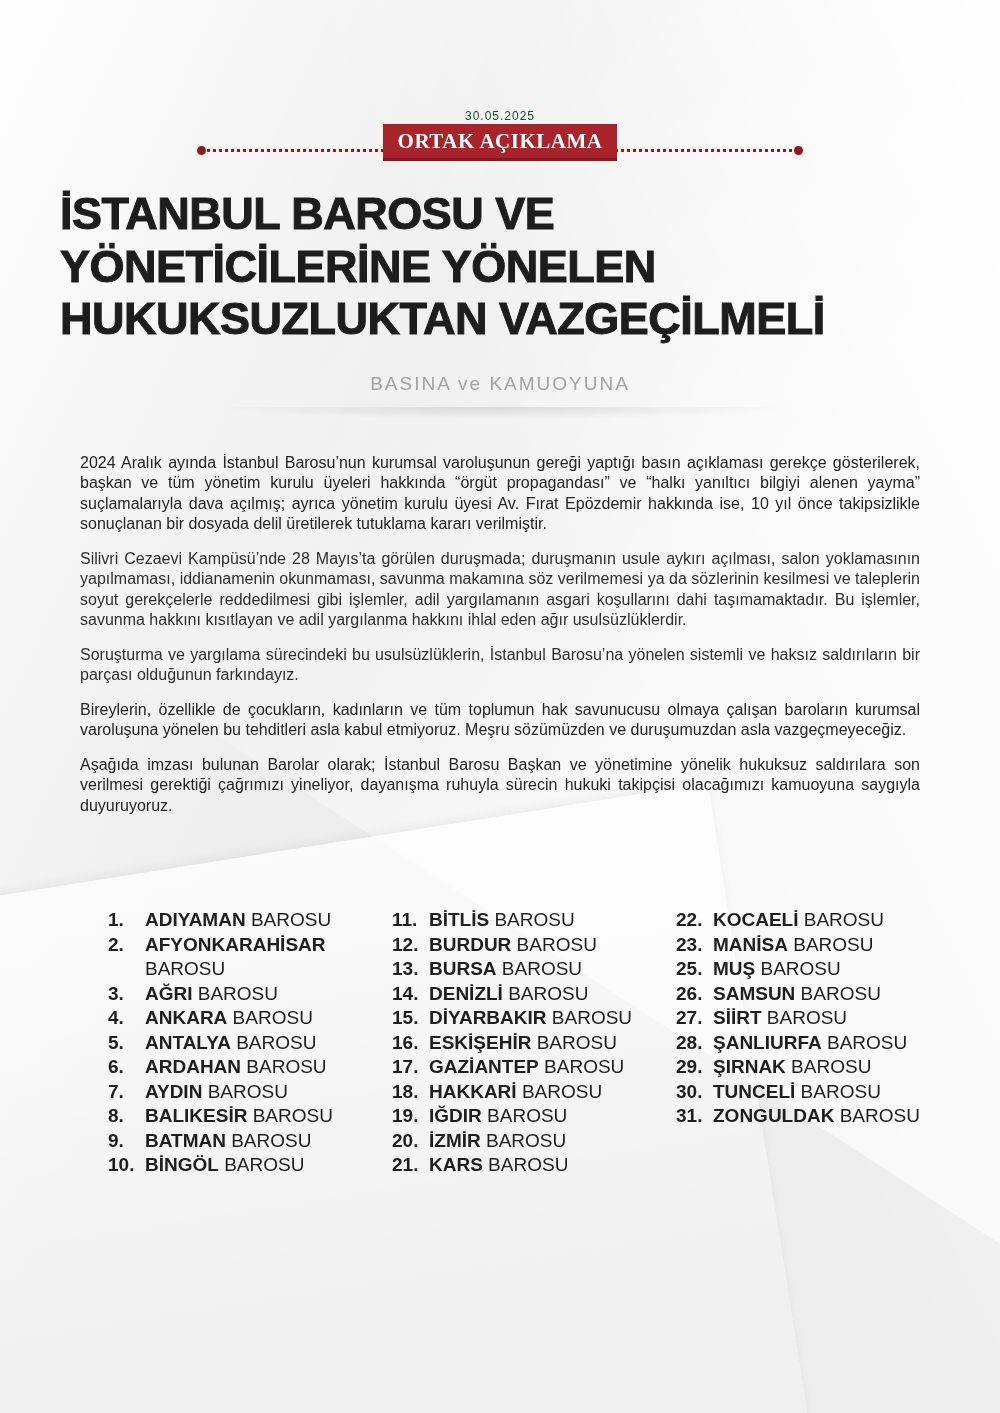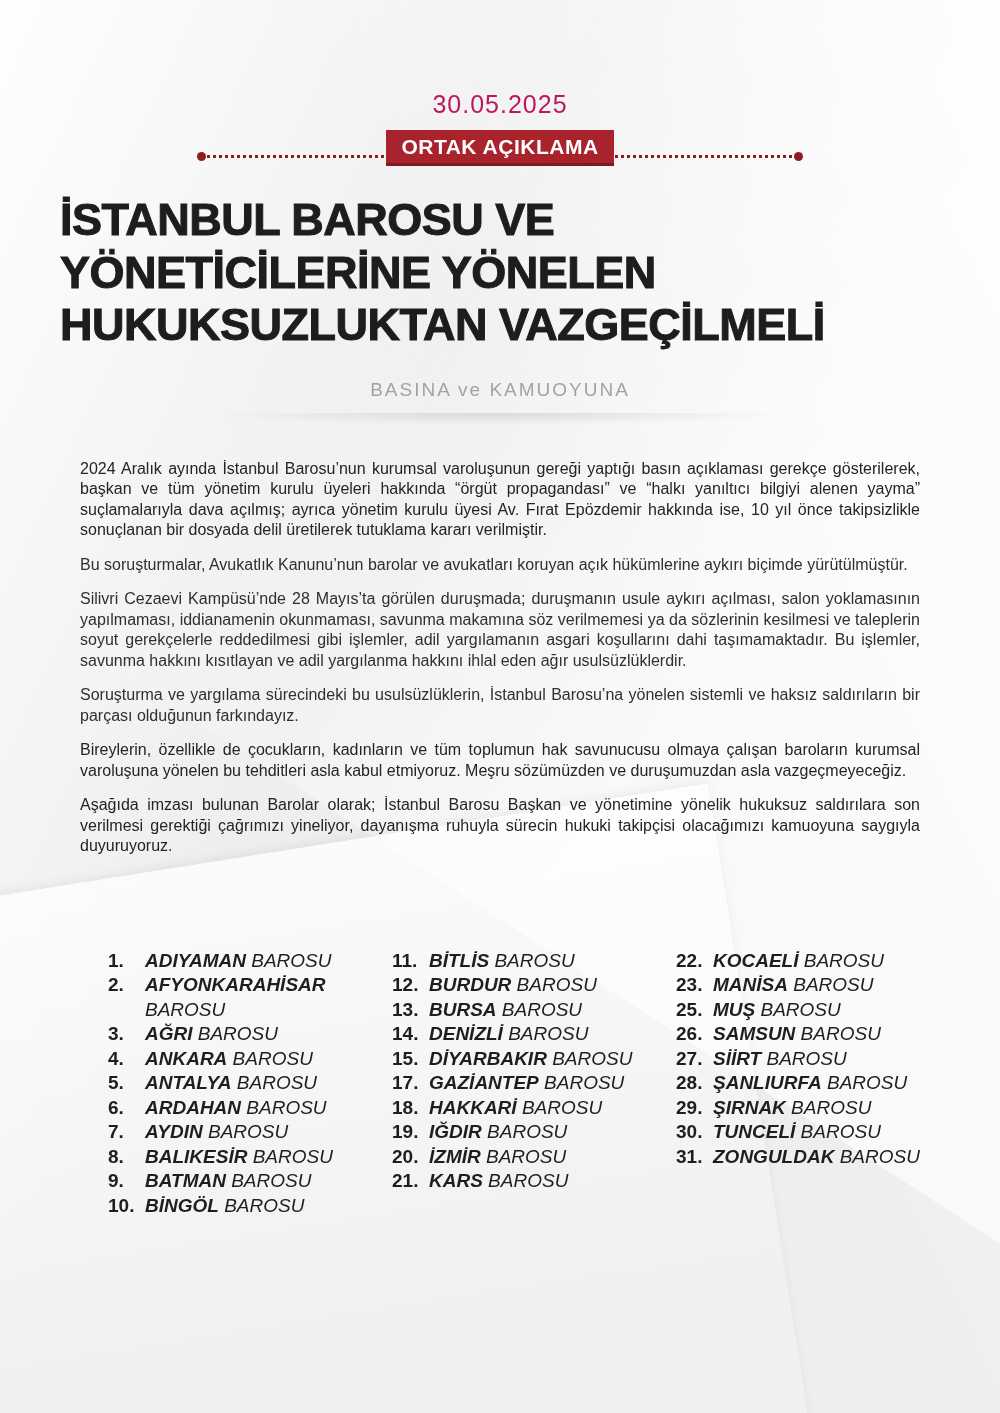--- a/index.html
+++ b/index.html
@@ -30,28 +30,30 @@
     top:880px;left:-520px;width:1300px;height:820px;
     background:linear-gradient(180deg, rgba(255,255,255,0.75) 0%, rgba(255,255,255,0.15) 60%);
     box-shadow:0 -4px 10px rgba(0,0,0,0.05);
     transform:rotate(-9deg);
   }
   .poster{position:relative;z-index:2;}
 
   .date{
     padding-top:90px;
     text-align:center;
-    font-size:25px;letter-spacing:1px;
-    color:#be185d;
+    font-size:12px;letter-spacing:1px;
+    color:#14532d;
+    margin-top:19px;
   }
   .badge-row{
     position:relative;
-    margin-top:11px;
+    margin-top:1px;
     height:36px;
     text-align:center;
+    font-family:Liberation Serif, serif;
   }
   .dotted-line{
     position:absolute;left:200px;right:200px;top:25px;height:0;
     border-top:3px dotted var(--dot-red);
   }
   .dotted-line::before,.dotted-line::after{
     content:"";position:absolute;top:-6px;width:9px;height:9px;border-radius:50%;
     background:var(--dot-red);
   }
   .dotted-line::before{left:-3px;}
@@ -95,21 +97,21 @@
     display:flex;
     margin:92px 40px 0 108px;
   }
   .sig-col{flex:1;padding-right:10px;}
   .sig-item{
     display:flex;align-items:flex-start;
     font-size:19px;line-height:24.5px;
     color:#1e1e1e;
   }
   .sig-num{font-weight:700;min-width:37px;flex:none;}
-  .sig-label{font-weight:400;font-style:italic;}
+  .sig-label{font-weight:400;}
   .sig-label b{font-weight:700;}
 </style>
 </head>
 <body>
 
 <div class="bg-shape bg-shape-1"></div>
 <div class="bg-shape bg-shape-2"></div>
 
 <div class="poster">
 
@@ -124,21 +126,20 @@
     <span>İSTANBUL BAROSU VE</span><br>
     <span>YÖNETİCİLERİNE YÖNELEN</span><br>
     <span>HUKUKSUZLUKTAN VAZGEÇİLMELİ</span>
   </h1>
 
   <div class="subtitle">BASINA ve KAMUOYUNA</div>
   <div class="ribbon-shadow"></div>
 
   <div class="body-text" id="paragraphs">
       <p class="para bold">2024 Aralık ayında İstanbul Barosu’nun kurumsal varoluşunun gereği yaptığı basın açıklaması gerekçe gösterilerek, başkan ve tüm yönetim kurulu üyeleri hakkında “örgüt propagandası” ve “halkı yanıltıcı bilgiyi alenen yayma” suçlamalarıyla dava açılmış; ayrıca yönetim kurulu üyesi Av. Fırat Epözdemir hakkında ise, 10 yıl önce takipsizlikle sonuçlanan bir dosyada delil üretilerek tutuklama kararı verilmiştir.</p>
-      <p class="para">Bu soruşturmalar, Avukatlık Kanunu’nun barolar ve avukatları koruyan açık hükümlerine aykırı biçimde yürütülmüştür.</p>
       <p class="para">Silivri Cezaevi Kampüsü’nde 28 Mayıs’ta görülen duruşmada; duruşmanın usule aykırı açılması, salon yoklamasının yapılmaması, iddianamenin okunmaması, savunma makamına söz verilmemesi ya da sözlerinin kesilmesi ve taleplerin soyut gerekçelerle reddedilmesi gibi işlemler, adil yargılamanın asgari koşullarını dahi taşımamaktadır. Bu işlemler, savunma hakkını kısıtlayan ve adil yargılanma hakkını ihlal eden ağır usulsüzlüklerdir.</p>
       <p class="para">Soruşturma ve yargılama sürecindeki bu usulsüzlüklerin, İstanbul Barosu’na yönelen sistemli ve haksız saldırıların bir parçası olduğunun farkındayız.</p>
       <p class="para bold">Bireylerin, özellikle de çocukların, kadınların ve tüm toplumun hak savunucusu olmaya çalışan baroların kurumsal varoluşuna yönelen bu tehditleri asla kabul etmiyoruz. Meşru sözümüzden ve duruşumuzdan asla vazgeçmeyeceğiz.</p>
       <p class="para bold">Aşağıda imzası bulunan Barolar olarak; İstanbul Barosu Başkan ve yönetimine yönelik hukuksuz saldırılara son verilmesi gerektiği çağrımızı yineliyor, dayanışma ruhuyla sürecin hukuki takipçisi olacağımızı kamuoyuna saygıyla duyuruyoruz.</p>
     </div>
 
   <div class="signatories" id="signatory-columns">
       <div class="sig-col">
         <div class="sig-item">
           <span class="sig-num">1.</span>
@@ -196,20 +197,24 @@
         </div>
         <div class="sig-item">
           <span class="sig-num">14.</span>
           <span class="sig-label"><b>DENİZLİ</b> BAROSU</span>
         </div>
         <div class="sig-item">
           <span class="sig-num">15.</span>
           <span class="sig-label"><b>DİYARBAKIR</b> BAROSU</span>
         </div>
         <div class="sig-item">
+          <span class="sig-num">16.</span>
+          <span class="sig-label"><b>ESKİŞEHİR</b> BAROSU</span>
+        </div>
+        <div class="sig-item">
           <span class="sig-num">17.</span>
           <span class="sig-label"><b>GAZİANTEP</b> BAROSU</span>
         </div>
         <div class="sig-item">
           <span class="sig-num">18.</span>
           <span class="sig-label"><b>HAKKARİ</b> BAROSU</span>
         </div>
         <div class="sig-item">
           <span class="sig-num">19.</span>
           <span class="sig-label"><b>IĞDIR</b> BAROSU</span>

